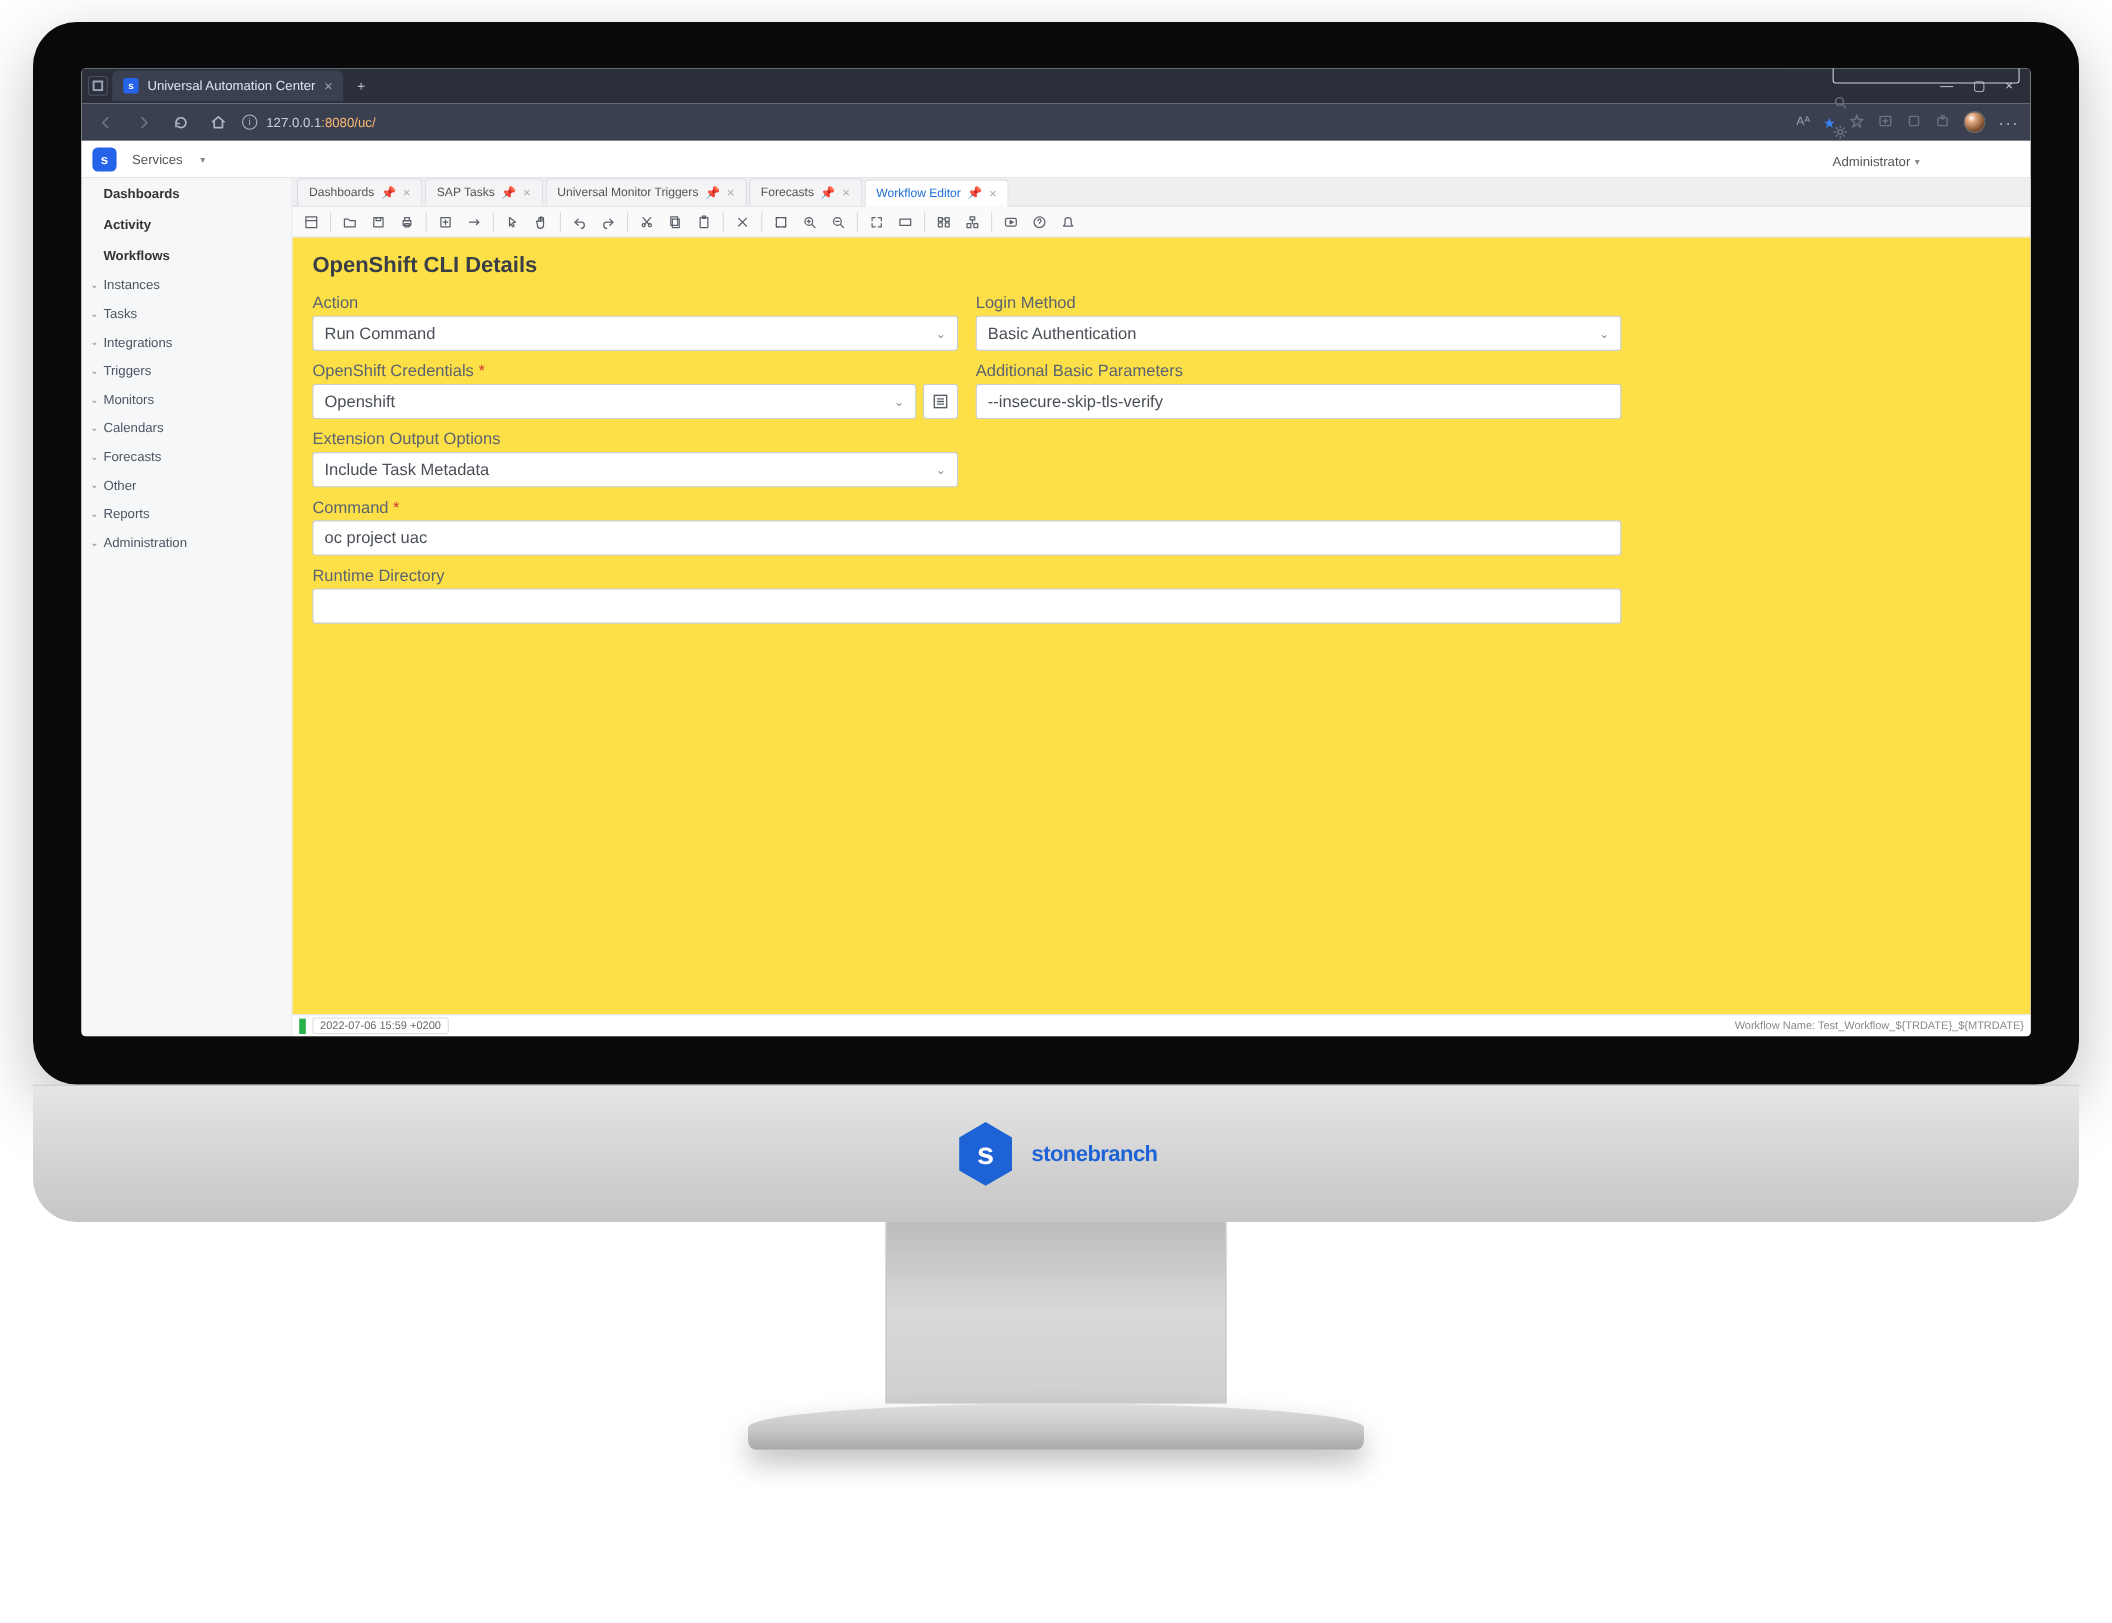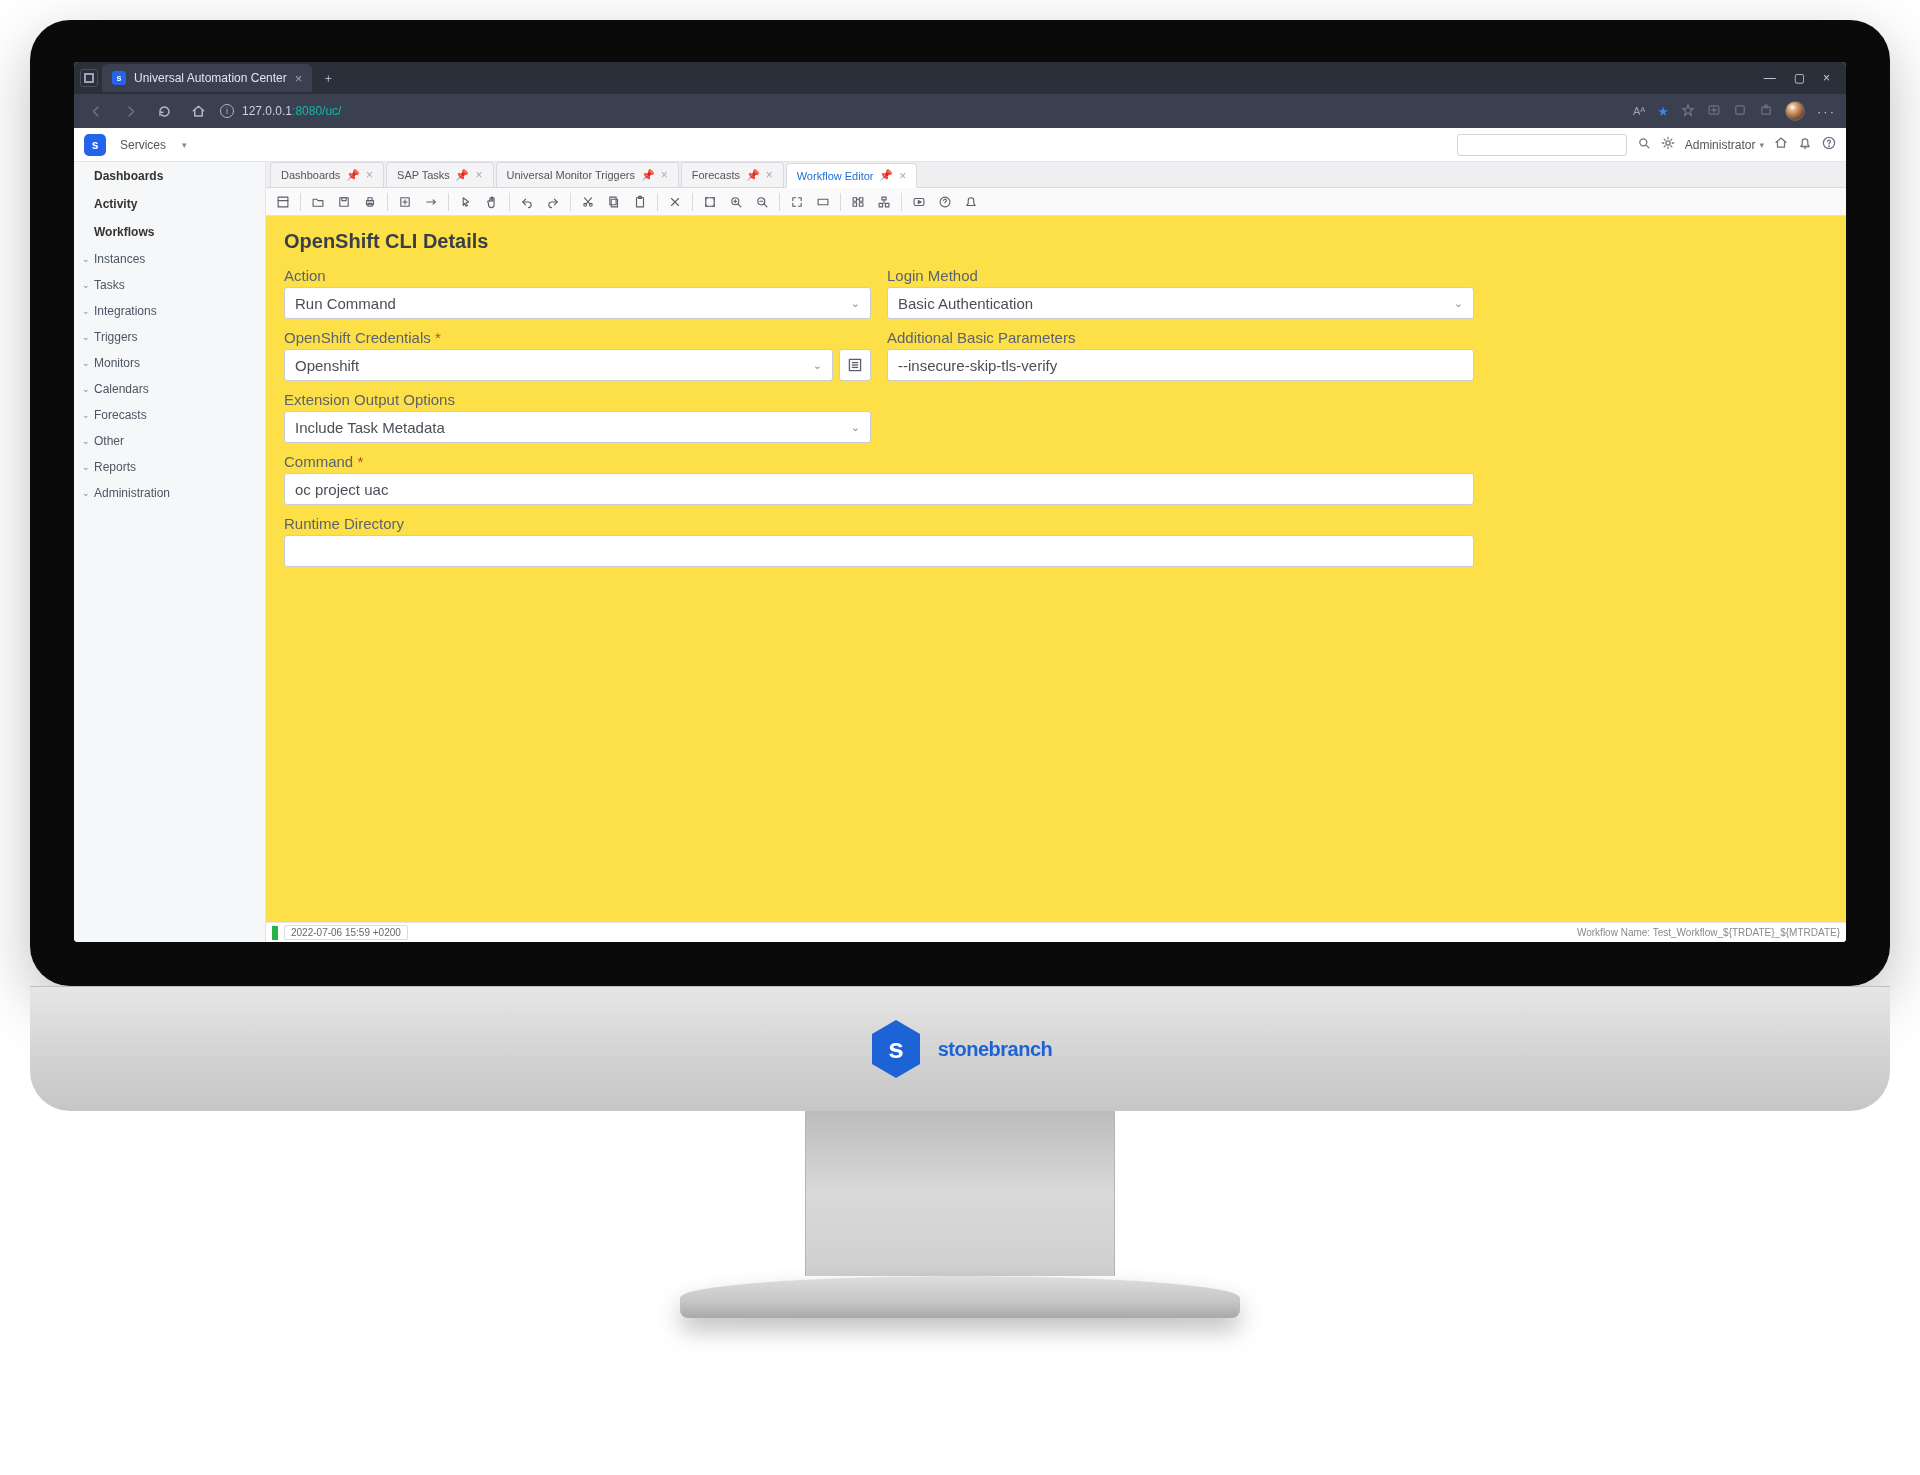--- a/index.html
+++ b/index.html
@@ -19,30 +19,30 @@
   .tab-favicon{width:14px;height:14px;background:#2563eb;border-radius:3px;display:flex;align-items:center;justify-content:center;color:#fff;font-size:9px;font-weight:700;}
   .br-tab .x{color:#9aa3b8;font-size:13px;line-height:1;}
   .newtab{width:24px;height:24px;display:flex;align-items:center;justify-content:center;color:#ccd;}
   .win-ctrls{margin-left:auto;display:flex;gap:18px;color:#cfd4e2;padding-right:10px;}
   .br-addr{height:34px;background:#3a4050;display:flex;align-items:center;gap:10px;padding:0 10px;color:#c9cfde;font-size:13px;}
   .nav-ico{width:24px;height:24px;display:flex;align-items:center;justify-content:center;border-radius:4px;}
   .nav-ico svg{width:15px;height:15px;stroke:#aeb5c9;fill:none;stroke-width:2;stroke-linecap:round;stroke-linejoin:round;}
   .nav-ico.disabled svg{stroke:#6b7284;}
   .urlbox{flex:1;height:24px;display:flex;align-items:center;gap:8px;font-size:12px;}
   .urlbox .info{width:14px;height:14px;border:1px solid #aeb5c9;border-radius:50%;display:flex;align-items:center;justify-content:center;font-size:9px;color:#aeb5c9;}
-  .url-dim{color:#14b8a6;}
+  .url-dim{color:#fdba74;}
   .addr-right{display:flex;gap:12px;align-items:center;}
   .star{color:#3b82f6;}
   .avatar{width:20px;height:20px;border-radius:50%;background:radial-gradient(circle at 35% 30%,#fff 0%,#e8b088 20%,#7a4a2a 70%);border:1px solid #666;}
   .dots{letter-spacing:2px;}
   
   .app-hdr{height:34px;background:#fff;border-bottom:1px solid #e2e4e8;display:flex;align-items:center;padding:0 10px;gap:14px;font-size:12px;color:#555;}
   .logo-s{width:22px;height:22px;background:#2563eb;border-radius:5px;display:flex;align-items:center;justify-content:center;color:#fff;font-weight:700;font-size:12px;}
   .services{display:flex;align-items:center;gap:16px;cursor:default;}
-  .hdr-right{margin-left:auto;display:flex;align-items:center;gap:10px;}
+  .hdr-right{margin-left:auto;display:flex;gap:10px;flex-direction:column;}
   .search{width:170px;height:22px;border:1px solid #cfd3da;border-radius:3px;}
   .mini svg{width:14px;height:14px;stroke:#6b7280;fill:none;stroke-width:1.8;stroke-linecap:round;stroke-linejoin:round;}
   .admin{display:flex;align-items:center;gap:4px;}
   
   .body{flex:1;display:flex;min-height:0;}
   .sidebar{width:192px;background:#f6f7f8;border-right:1px solid #e2e4e8;display:flex;flex-direction:column;font-size:12px;color:#4b5563;}
   .sb-item{padding:7px 12px 7px 20px;cursor:default;}
   .sb-item.bold{font-weight:600;color:#333;}
   .sb-exp{display:flex;align-items:center;gap:4px;padding:6px 8px;cursor:default;}
   .sb-exp .chev{width:8px;color:#888;font-size:9px;}

